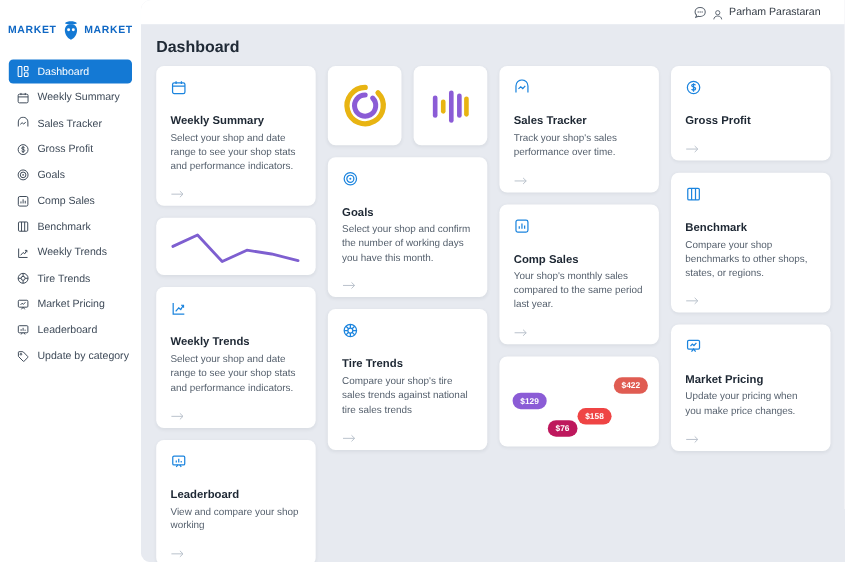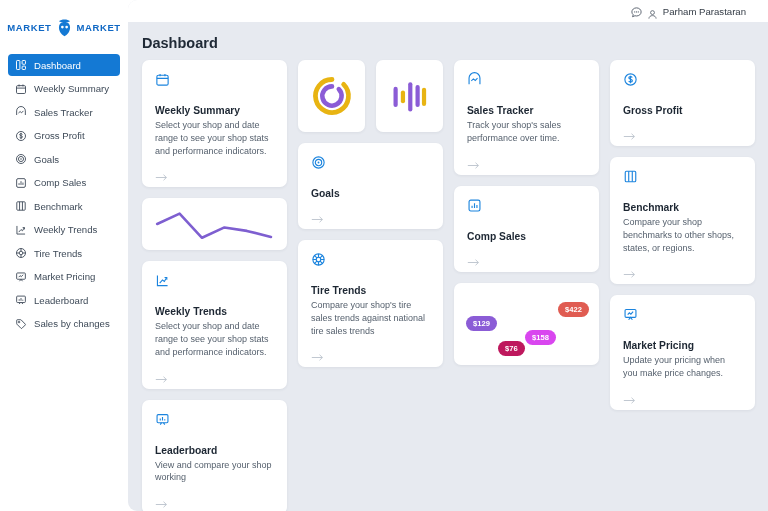--- a/index.html
+++ b/index.html
@@ -255,21 +255,21 @@
         <span>Leaderboard</span>
       </div>
 
       <div class="nav-item">
         <span class="ico">
           <svg viewBox="0 0 16 16" width="12" height="12" fill="none" stroke="currentColor" stroke-width="1.2">
             <path d="M7.6 2.3H3.1a.8.8 0 0 0-.8.8v4.5c0 .2.1.4.2.6l5.6 5.6c.3.3.8.3 1.1 0l4.5-4.5c.3-.3.3-.8 0-1.1L8.2 2.5a.8.8 0 0 0-.6-.2z"></path>
             <circle cx="5.4" cy="5.4" r="1"></circle>
           </svg>
         </span>
-        <span>Sales by changes</span>
+        <span>Update by category</span>
       </div>
 
     </nav>
   </aside>
 
   <section class="main">
 
     <div class="topbar">
       <span class="chat-ico">
         <svg viewBox="0 0 16 16" width="13" height="13" fill="none" stroke="#5b6470" stroke-width="1.2">
@@ -374,20 +374,21 @@
 
         <div class="card">
           <span class="c-ico">
             <svg viewBox="0 0 16 16" width="15" height="15" fill="none" stroke="currentColor" stroke-width="1.2">
               <circle cx="8" cy="8" r="6"></circle>
                 <circle cx="8" cy="8" r="3.4"></circle>
                 <circle cx="8" cy="8" r="1" fill="currentColor" stroke="none"></circle>
             </svg>
           </span>
           <div class="c-title">Goals</div>
+          <div class="c-desc">Select your shop and confirm the number of working days you have this month.</div>
           <span class="c-arrow">
             <svg viewBox="0 0 16 10" width="13" height="9" fill="none" stroke="currentColor" stroke-width="1.1">
                 <path d="M1 5h13M10.5 1.6L14 5l-3.5 3.4"></path>
               </svg>
           </span>
         </div>
 
         <div class="card">
           <span class="c-ico">
             <svg viewBox="0 0 16 16" width="15" height="15" fill="none" stroke="currentColor" stroke-width="1.2">
@@ -426,31 +427,32 @@
         </div>
 
         <div class="card">
           <span class="c-ico">
             <svg viewBox="0 0 16 16" width="15" height="15" fill="none" stroke="currentColor" stroke-width="1.2">
               <rect x="2.2" y="2.2" width="11.6" height="11.6" rx="1.8"></rect>
                 <path d="M5.4 10.6V8.2M8 10.6V5.6M10.6 10.6V7.4"></path>
             </svg>
           </span>
           <div class="c-title">Comp Sales</div>
+          <div class="c-desc">Your shop's monthly sales compared to the same period last year.</div>
           <span class="c-arrow">
             <svg viewBox="0 0 16 10" width="13" height="9" fill="none" stroke="currentColor" stroke-width="1.1">
                 <path d="M1 5h13M10.5 1.6L14 5l-3.5 3.4"></path>
               </svg>
           </span>
         </div>
 
         <div class="deco deco-bubbles">
           <span class="bub" style="left:12px; top:33px; background:#8b5cd6;">$129</span>
           <span class="bub" style="left:104px; top:19px; background:#e05c52;">$422</span>
-          <span class="bub" style="left:71px; top:47px; background:#d946ef;">$158</span>
+          <span class="bub" style="left:71px; top:47px; background:#ef4444;">$158</span>
           <span class="bub" style="left:44px; top:58px; background:#be185d;">$76</span>
         </div>
 
       </div>
 
       <div class="col">
 
         <div class="card">
           <span class="c-ico">
             <svg viewBox="0 0 16 16" width="15" height="15" fill="none" stroke="currentColor" stroke-width="1.2">

